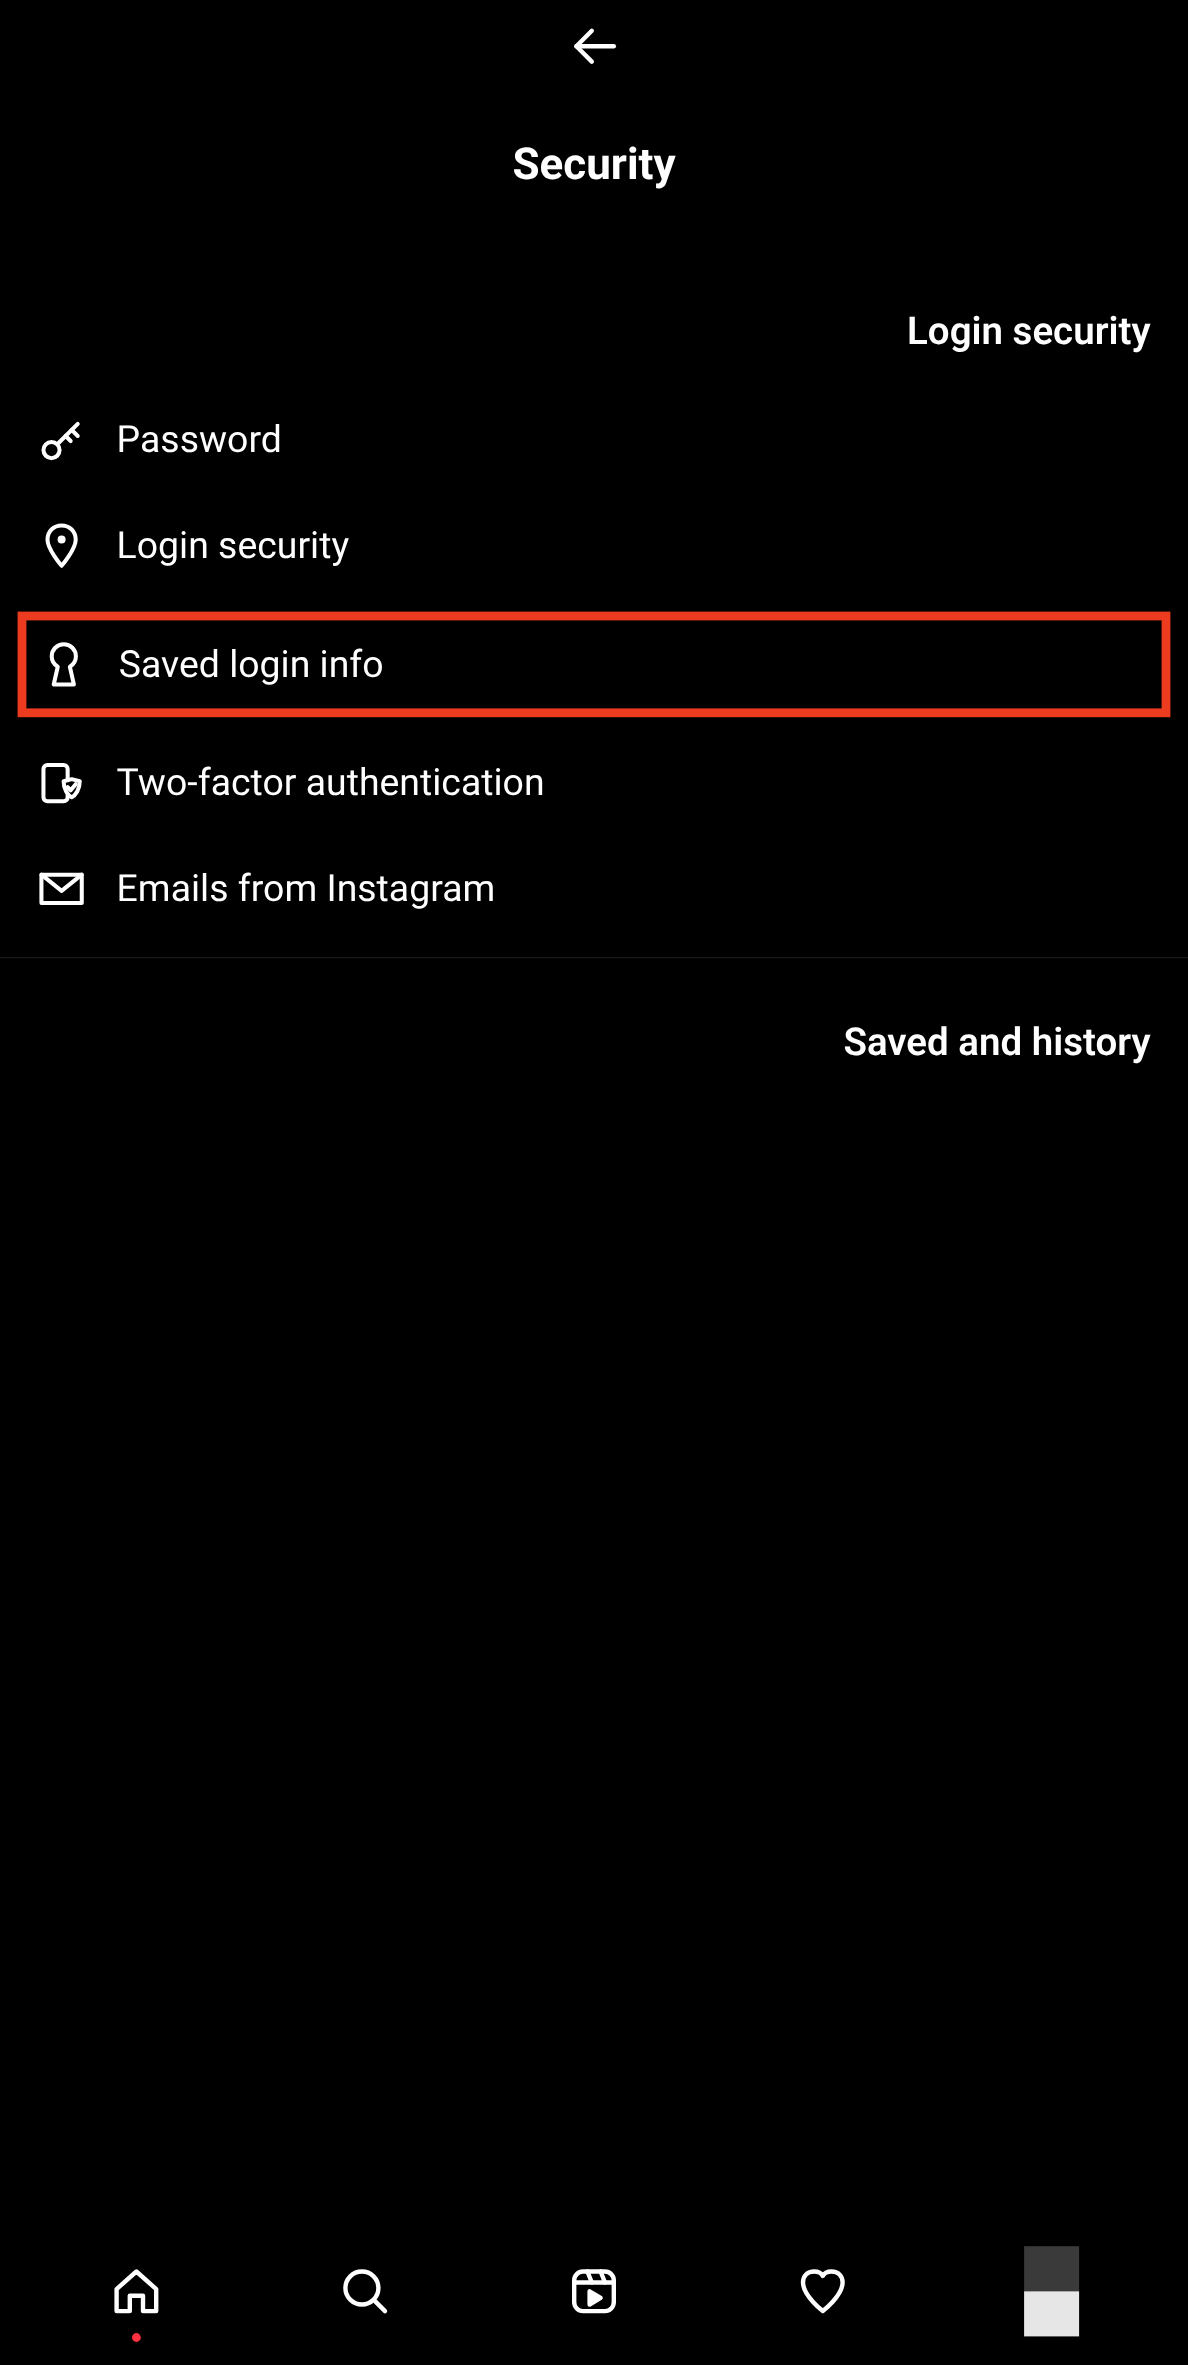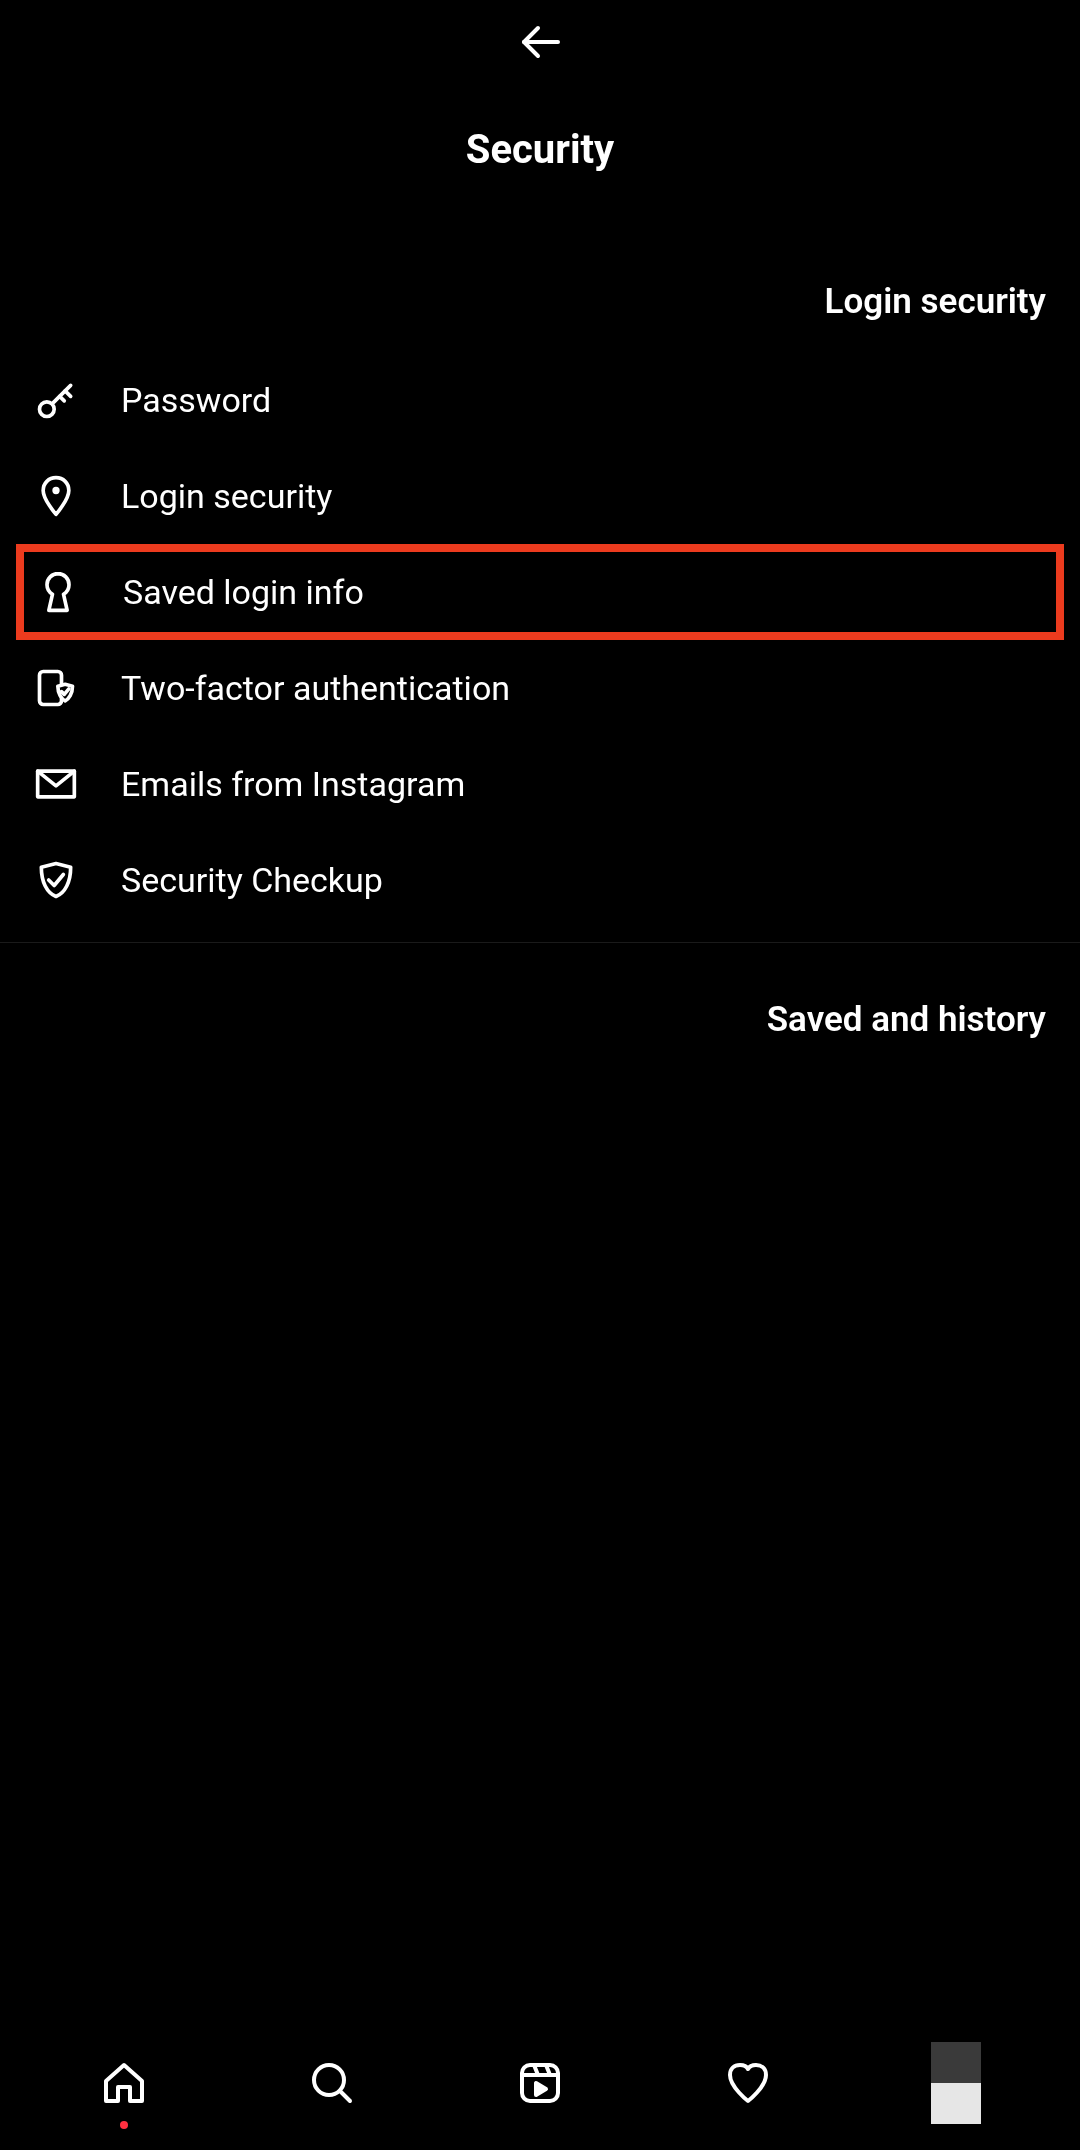--- a/index.html
+++ b/index.html
@@ -42,27 +42,27 @@
     font-weight: 600;
     padding: 90px 0 30px 0;
     text-align: right;
   }
   .section-header.second {
     padding-top: 56px;
   }
   .menu-item {
     display: flex;
     align-items: center;
-    gap: 43px;
+    gap: 28px;
     padding: 26px 0;
   }
   .menu-item.highlighted {
     border: 8px solid #ec3b1e;
     padding: 18px 0;
-    margin: 0 -18px;
+    margin: 12px -18px;
     padding-left: 12px;
   }
   .menu-icon {
     width: 44px;
     height: 44px;
     display: flex;
     align-items: center;
     justify-content: center;
     flex-shrink: 0;
   }
@@ -180,29 +180,20 @@
   <div class="menu-item">
     <div class="menu-icon">
       <svg width="44" height="44" viewBox="0 0 24 24" fill="none" stroke="#fff" stroke-width="2" stroke-linecap="round" stroke-linejoin="round">
         <rect x="2" y="5" width="20" height="14"></rect>
         <polyline points="2 5 12 13 22 5"></polyline>
       </svg>
     </div>
     <div class="menu-label">Emails from Instagram</div>
   </div>
 
-  <div class="menu-item">
-    <div class="menu-icon">
-      <svg width="44" height="44" viewBox="0 0 24 24" fill="none" stroke="#fff" stroke-width="2" stroke-linecap="round" stroke-linejoin="round">
-        <path d="M4 5 C4 5 12 3 12 3 C12 3 20 5 20 5 C20 13 17 19 12 21 C7 19 4 13 4 5 Z"></path>
-        <polyline points="8 12 11 15 16 9"></polyline>
-      </svg>
-    </div>
-    <div class="menu-label">Security Checkup</div>
-  </div>
 </div>
 
 <div class="divider"></div>
 
 <div class="section">
   <div class="section-header second">Saved and history</div>
 
 </div>
 
 <div class="bottom-nav">

